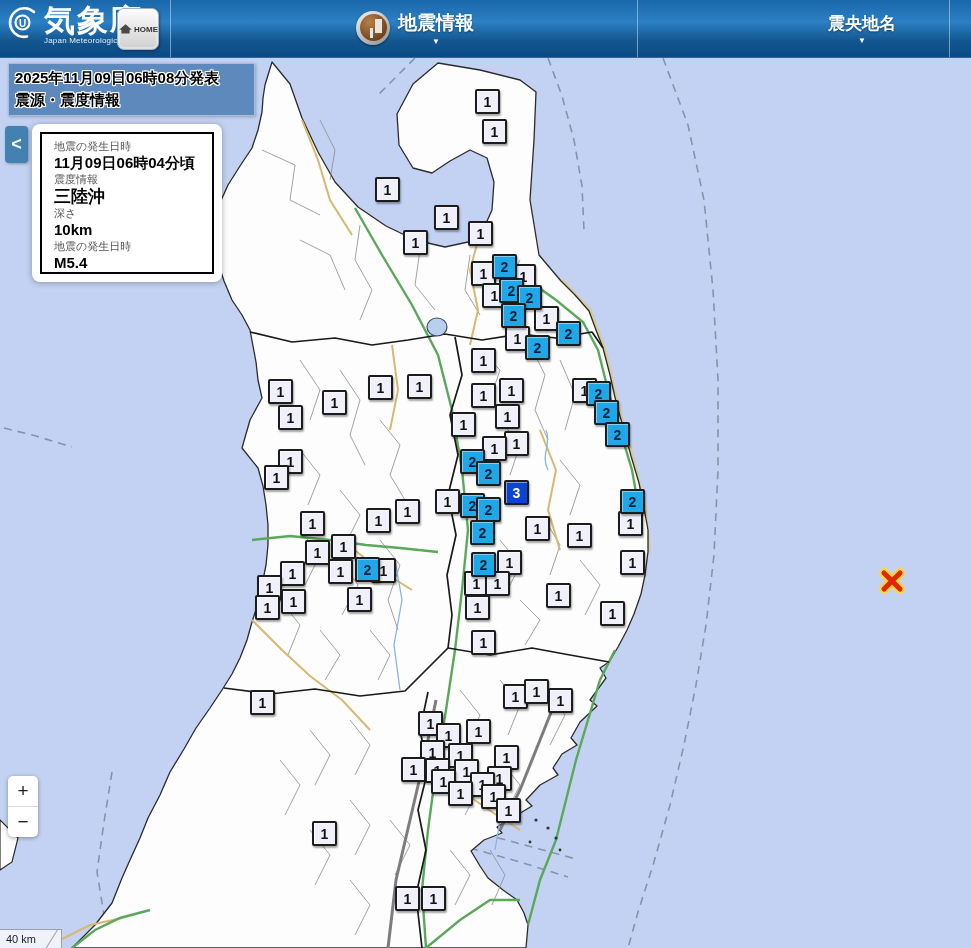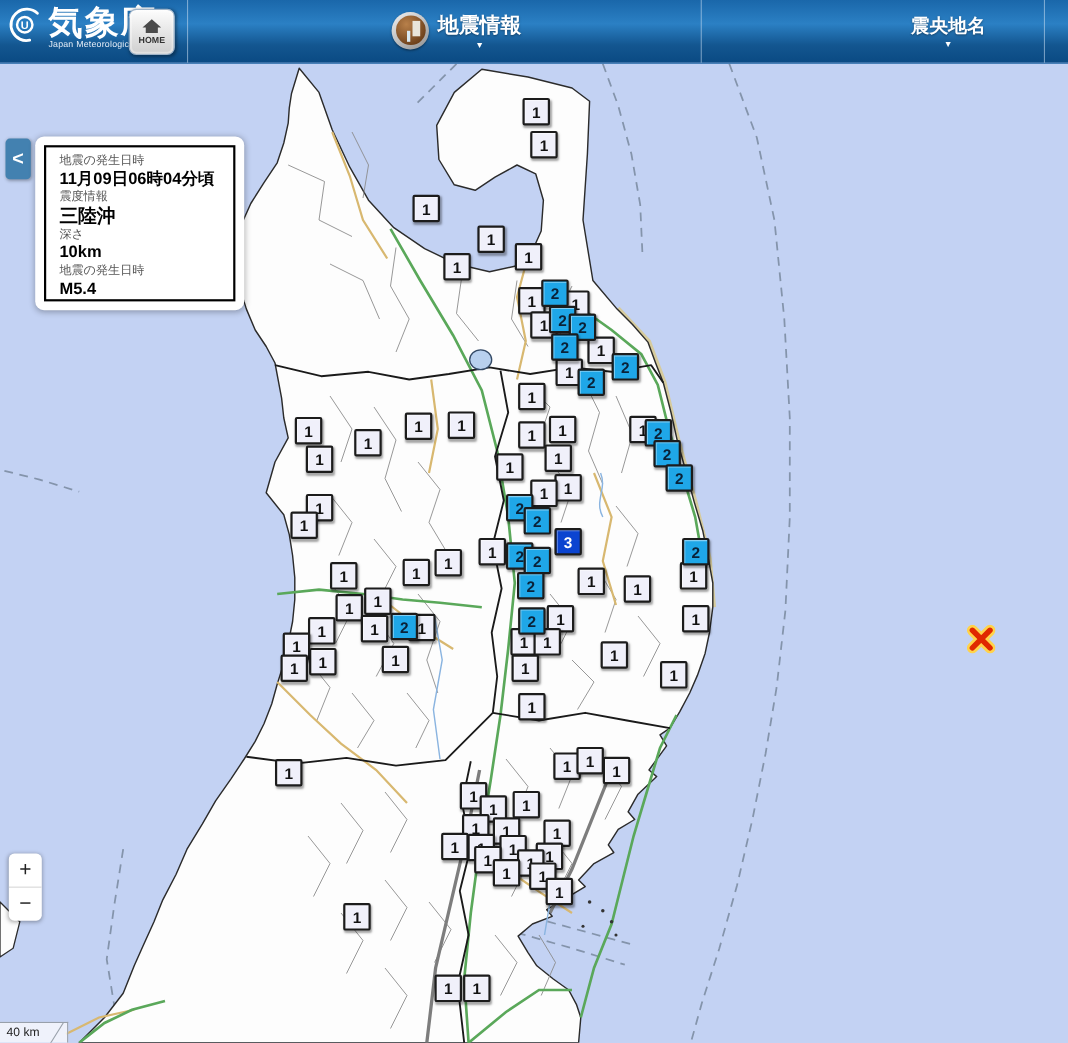--- a/index.html
+++ b/index.html
@@ -13,21 +13,21 @@
   .header{position:absolute;left:0;top:0;width:971px;height:57px;
     background:linear-gradient(180deg,#1a67aa 0%,#2b80c4 38%,#135690 72%,#0a4a83 100%);
     border-bottom:1px solid #2a6ca8;z-index:30;}
   .hdr-div{position:absolute;top:0;width:1px;height:57px;background:rgba(200,220,240,.55);}
   .logo-area{position:absolute;left:7px;top:6px;display:flex;align-items:flex-start;gap:5px;cursor:pointer;}
   .logo-jp{font-size:31px;font-weight:bold;color:#fff;line-height:30px;letter-spacing:2px;}
   .logo-en{font-size:8px;color:#e6eef8;letter-spacing:.2px;}
   .home-btn{position:absolute;left:117px;top:8px;width:42px;height:42px;border-radius:7px;
     background:linear-gradient(180deg,#fdfdfd,#cfcfcf);border:1px solid #9fb3c8;
     box-shadow:0 0 0 2px rgba(255,255,255,.35) inset,1px 1px 3px rgba(0,0,0,.35);
-    display:flex;flex-direction:column;align-items:center;justify-content:center;gap:1px;cursor:pointer;padding:0;}
+    display:flex;flex-direction:row;align-items:center;justify-content:center;gap:1px;cursor:pointer;padding:0;}
   .home-lbl{font-size:8px;font-weight:bold;color:#333;}
   .nav-item{position:absolute;display:flex;align-items:center;gap:8px;cursor:pointer;}
   .nav-col{display:flex;flex-direction:column;align-items:center;}
   .nav-lbl{font-size:19px;font-weight:bold;color:#fff;text-shadow:0 1px 2px rgba(0,0,0,.4);}
   .nav-lbl.sm{font-size:17px;}
   .tri{font-size:8px;color:#fff;line-height:7px;margin-top:2px;}
   .eq-icon{width:34px;height:34px;border-radius:50%;
     background:linear-gradient(145deg,#f2f2f2,#8f8f8f);
     display:flex;align-items:center;justify-content:center;box-shadow:0 1px 2px rgba(0,0,0,.45);}
   .eq-inner{width:27px;height:27px;border-radius:50%;position:relative;overflow:hidden;
@@ -305,20 +305,24 @@
     <div class="hdr-div" style="left:637px"></div>
     <div class="nav-item" style="left:828px;top:12px">
       <span class="nav-col">
         <span class="nav-lbl sm">震央地名</span>
         <span class="tri">▼</span>
       </span>
     </div>
     <div class="hdr-div" style="left:949px"></div>
   </div>
 
+  <div class="banner">
+    <div>2025年11月09日06時08分発表</div>
+    <div>震源・震度情報</div>
+  </div>
 
   <div class="collapse-btn">&lt;</div>
   <div class="info-panel">
     <div class="info-inner">
       <div class="fld-lbl">地震の発生日時</div>
       <div class="fld-val">11月09日06時04分頃</div>
       <div class="fld-lbl">震度情報</div>
       <div class="fld-val lg">三陸沖</div>
       <div class="fld-lbl">深さ</div>
       <div class="fld-val">10km</div>

